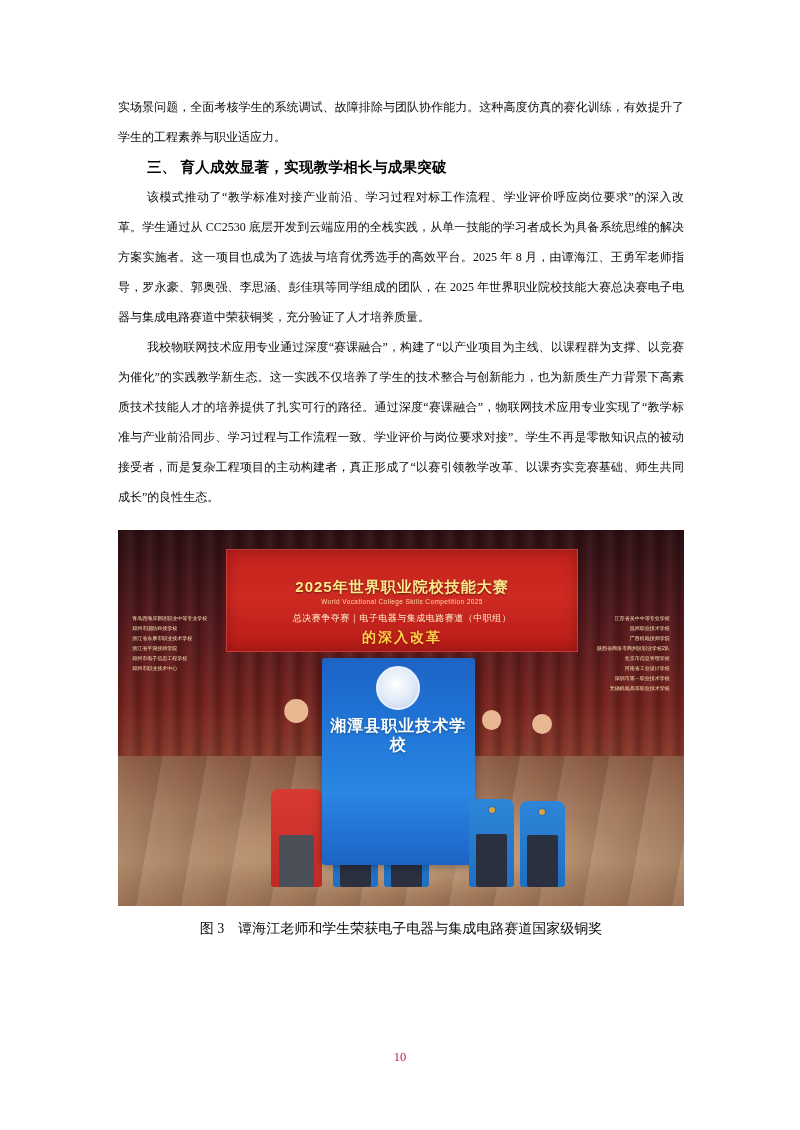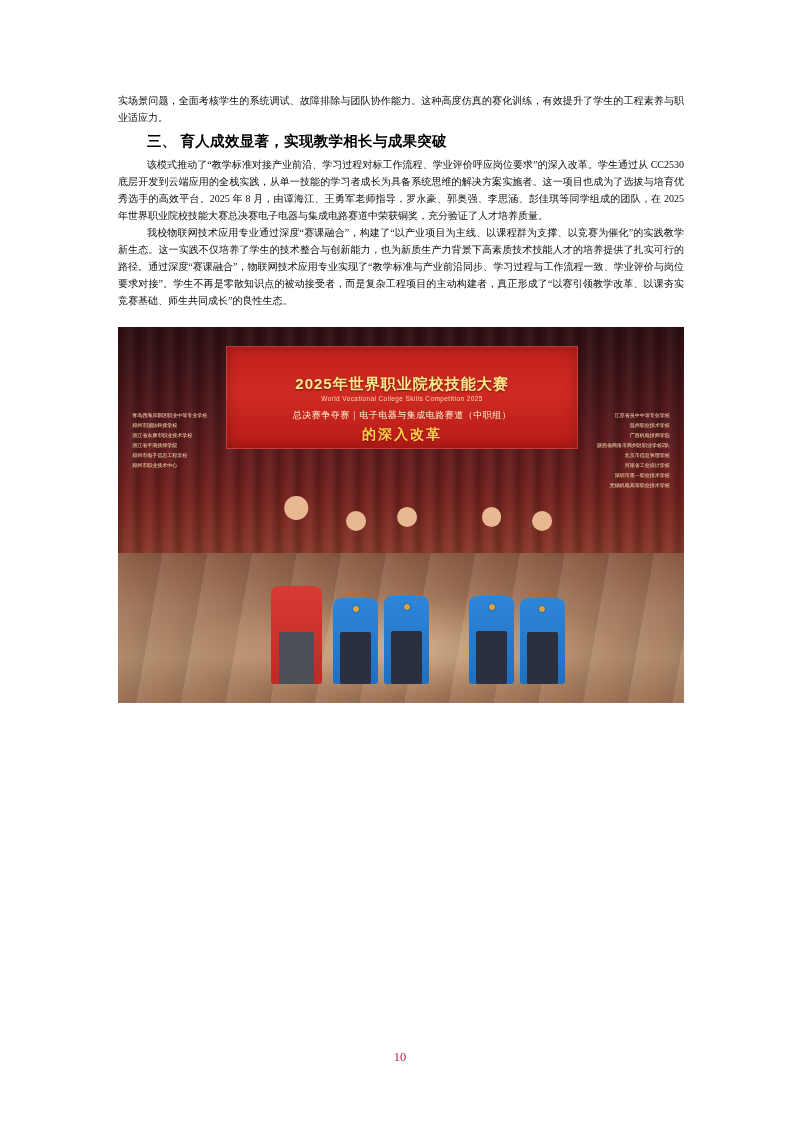--- a/index.html
+++ b/index.html
@@ -17,22 +17,22 @@
     font-family: "Liberation Serif", "DejaVu Serif", serif;
   }
   .content {
     position: absolute;
     left: 118px;
     top: 92px;
     width: 566px;
   }
   p.body-text {
     margin: 0 0 0 0;
-    font-size: 10px;
-    line-height: 17px;
+    font-size: 12px;
+    line-height: 30px;
     color: #0b0b0b;
     text-align: justify;
     text-justify: inter-ideograph;
     text-indent: 0;
   }
   p.indent2 {
     text-indent: 29px;
   }
   p.heading {
     margin: 0;
@@ -278,34 +278,41 @@
           <div class="p-legs" style="height:30%;"></div>
         </div>
 
         <div class="person" style="left:47%; width:8%; height:47%;">
           <div class="p-head" style="top:0; width:44%; padding-bottom:44%;"></div>
           <div class="p-body" style="height:50%; background:linear-gradient(180deg,#2e86d8 0%,#1f6fc2 100%);"></div>
           <div class="medal" style="bottom:42%;"></div>
           <div class="p-legs" style="height:30%;"></div>
         </div>
 
+        <div class="emblem">
+          <div class="seal"></div>
+          <div class="ename">湘潭县职业技术学校</div>
+        </div>
 
         <div class="person" style="left:62%; width:8%; height:47%;">
           <div class="p-head" style="top:0; width:44%; padding-bottom:44%;"></div>
           <div class="p-body" style="height:50%; background:linear-gradient(180deg,#2e86d8 0%,#1f6fc2 100%);"></div>
           <div class="medal" style="bottom:42%;"></div>
           <div class="p-legs" style="height:30%;"></div>
         </div>
 
         <div class="person" style="left:71%; width:8%; height:46%;">
           <div class="p-head" style="top:0; width:44%; padding-bottom:44%;"></div>
           <div class="p-body" style="height:50%; background:linear-gradient(180deg,#2e86d8 0%,#1f6fc2 100%);"></div>
           <div class="medal" style="bottom:42%;"></div>
           <div class="p-legs" style="height:30%;"></div>
         </div>
       </div>
 
+      <div class="figure-caption">
+        <span>图 3</span><span class="gap"></span><span>谭海江老师和学生荣获电子电器与集成电路赛道国家级铜奖</span>
+      </div>
     </div>
 
   </div>
 
   <div class="page-number">10</div>
 </div>
 
 </body></html>

